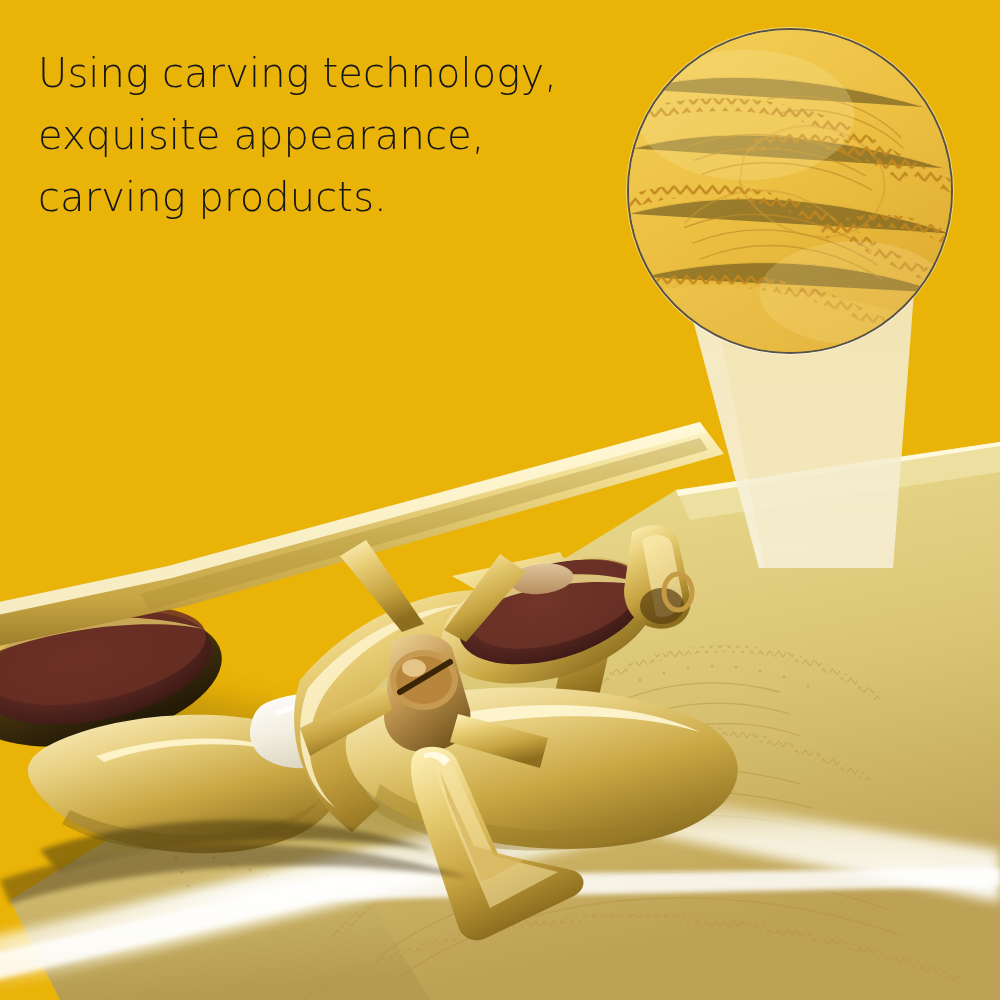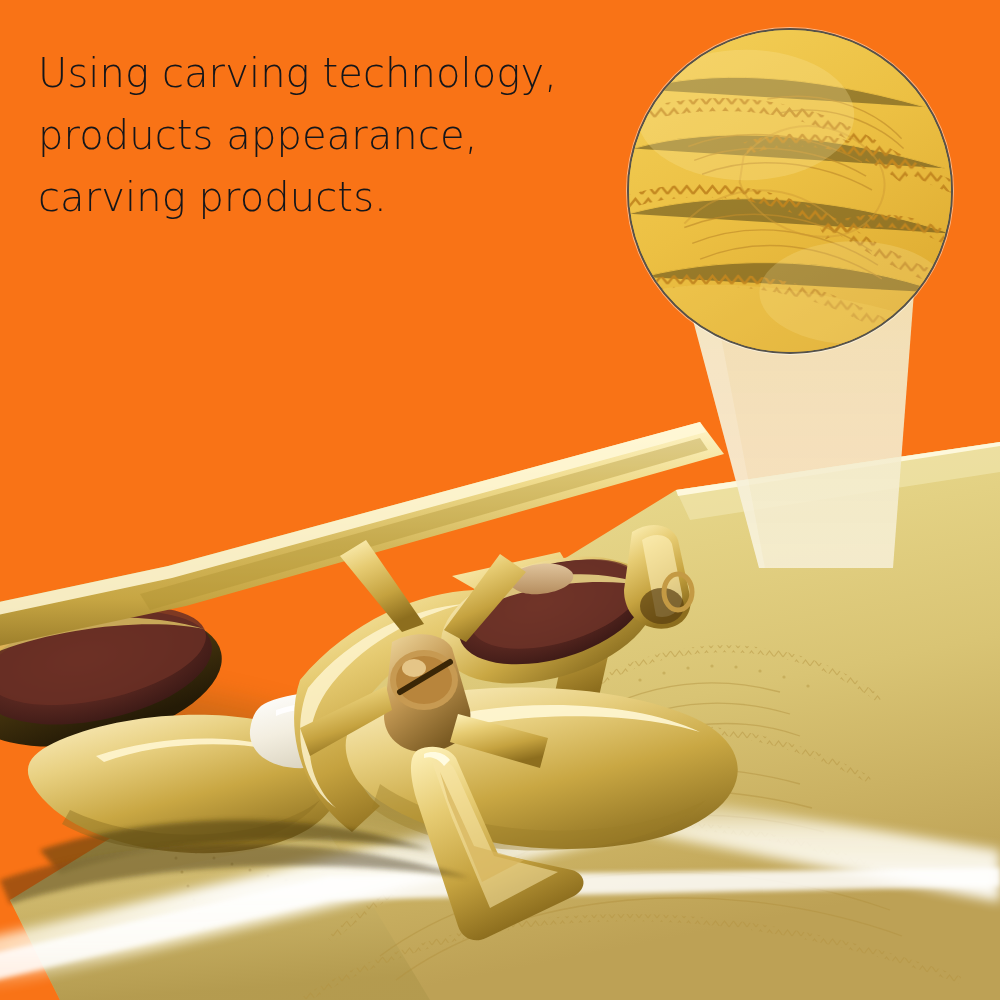--- a/index.html
+++ b/index.html
@@ -5,21 +5,21 @@
 <style>
   html,body{margin:0;padding:0;background:#ffffff;}
   body{
     font-family:"Liberation Sans","DejaVu Sans",sans-serif;
     -webkit-font-smoothing:antialiased;
   }
   #stage{
     position:relative;
     width:1000px;
     height:1000px;
-    background:#f97316;
+    background:#eab308;
     overflow:hidden;
   }
 
   
   #caption{
     position:absolute;
     left:38px;
     top:42px;
     width:560px;
     z-index:60;
@@ -412,17 +412,17 @@
 
       <ellipse cx="118" cy="86" rx="110" ry="66" fill="#fbe59a" opacity=".28"></ellipse>
       <ellipse cx="228" cy="266" rx="96" ry="52" fill="#fff0ad" opacity=".2"></ellipse>
 
       <path d="M-10 272 C70 246 180 256 336 304 L336 326 L-10 326 Z" fill="#f7d96b" opacity=".25"></path>
     </svg>
   </div>
 
   <div id="caption" class="nosel">
     <span class="cline">Using carving technology,</span>
-    <span class="cline">products appearance,</span>
+    <span class="cline">exquisite appearance,</span>
     <span class="cline">carving products.</span>
   </div>
 
 </div>
 
 </body></html>

